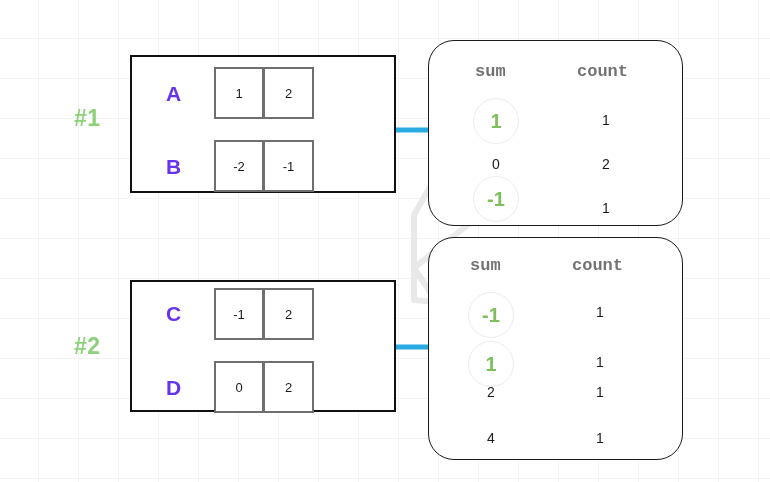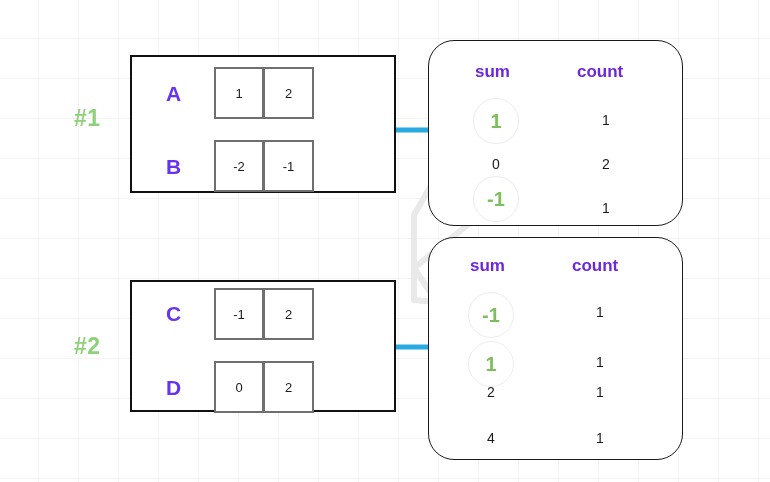--- a/index.html
+++ b/index.html
@@ -82,24 +82,24 @@
 
   .panel {
     position: absolute;
     border: 1.6px solid #1a1a1a;
     border-radius: 26px;
     background: #ffffff;
     box-sizing: border-box;
   }
   .panel-head {
     position: absolute;
-    color: #6d28d9;
+    color: #737373;
     font-size: 17px;
     font-weight: 600;
-    font-family: Liberation Sans, sans-serif;
+    font-family: Liberation Mono, monospace;
     white-space: nowrap;
   }
   .cellval {
     position: absolute;
     font-size: 14px;
     color: #1a1a1a;
     text-align: center;
     font-family: "Liberation Sans", sans-serif;
     white-space: nowrap;
   }

